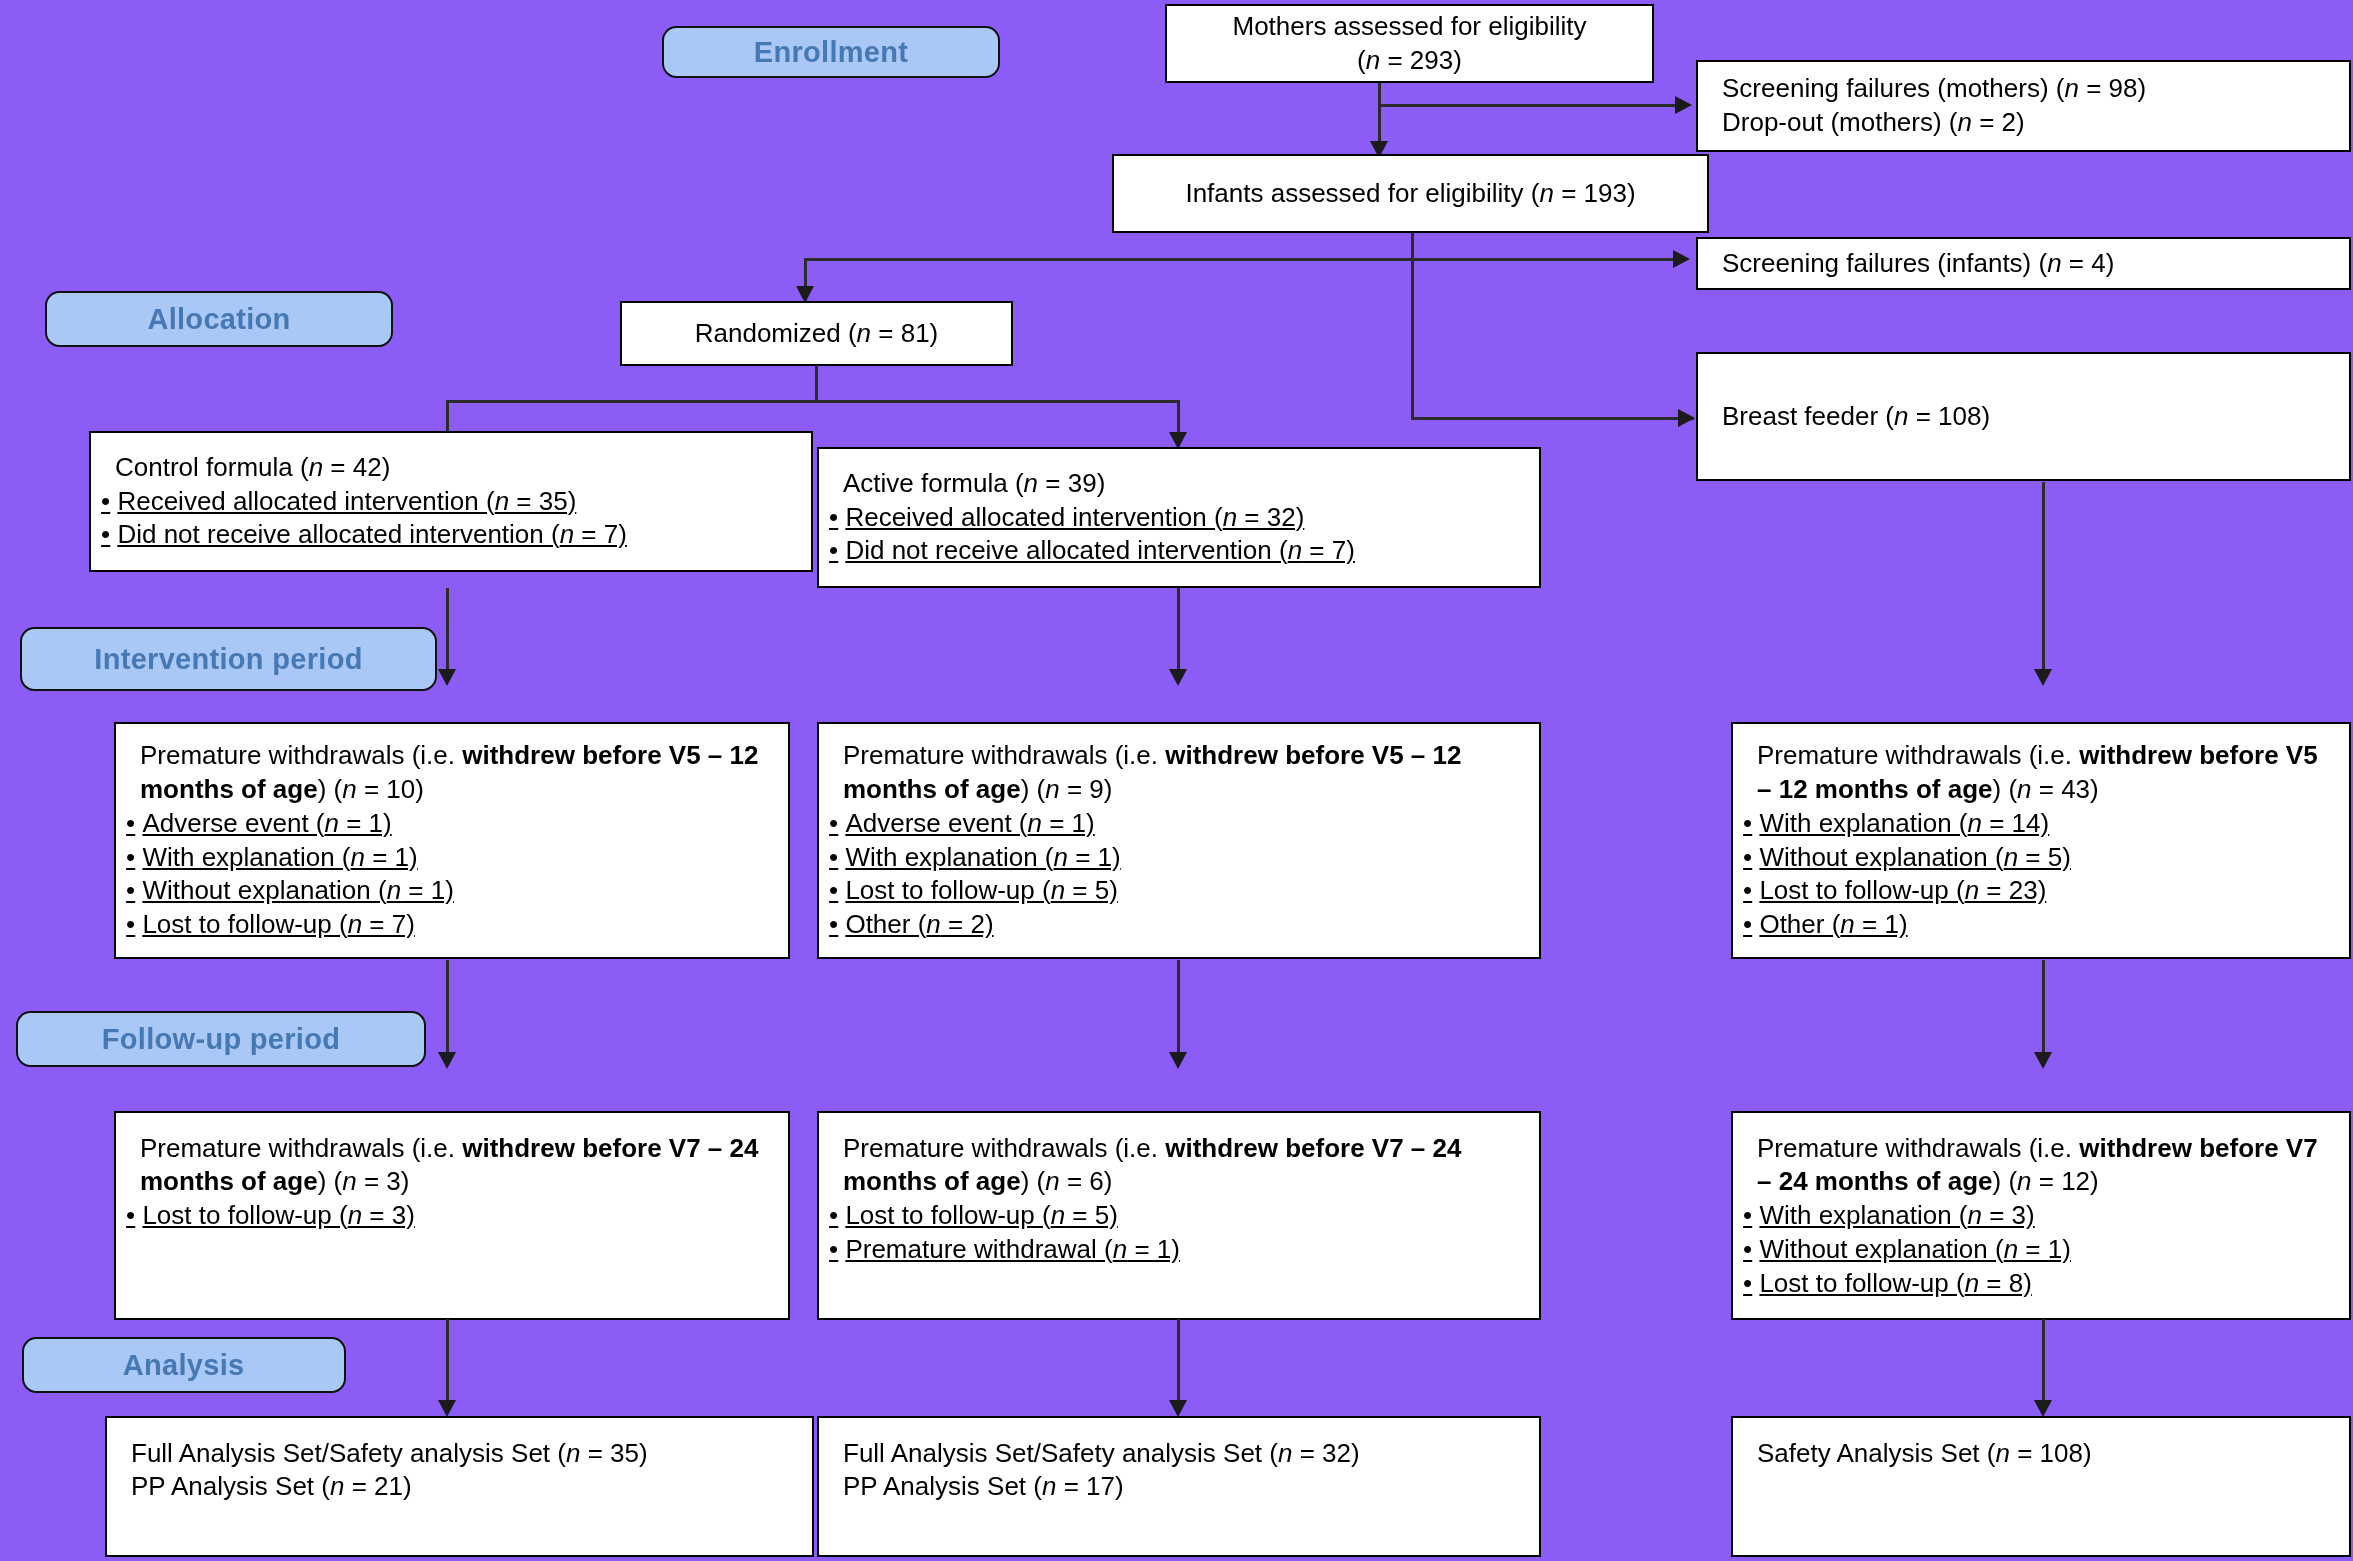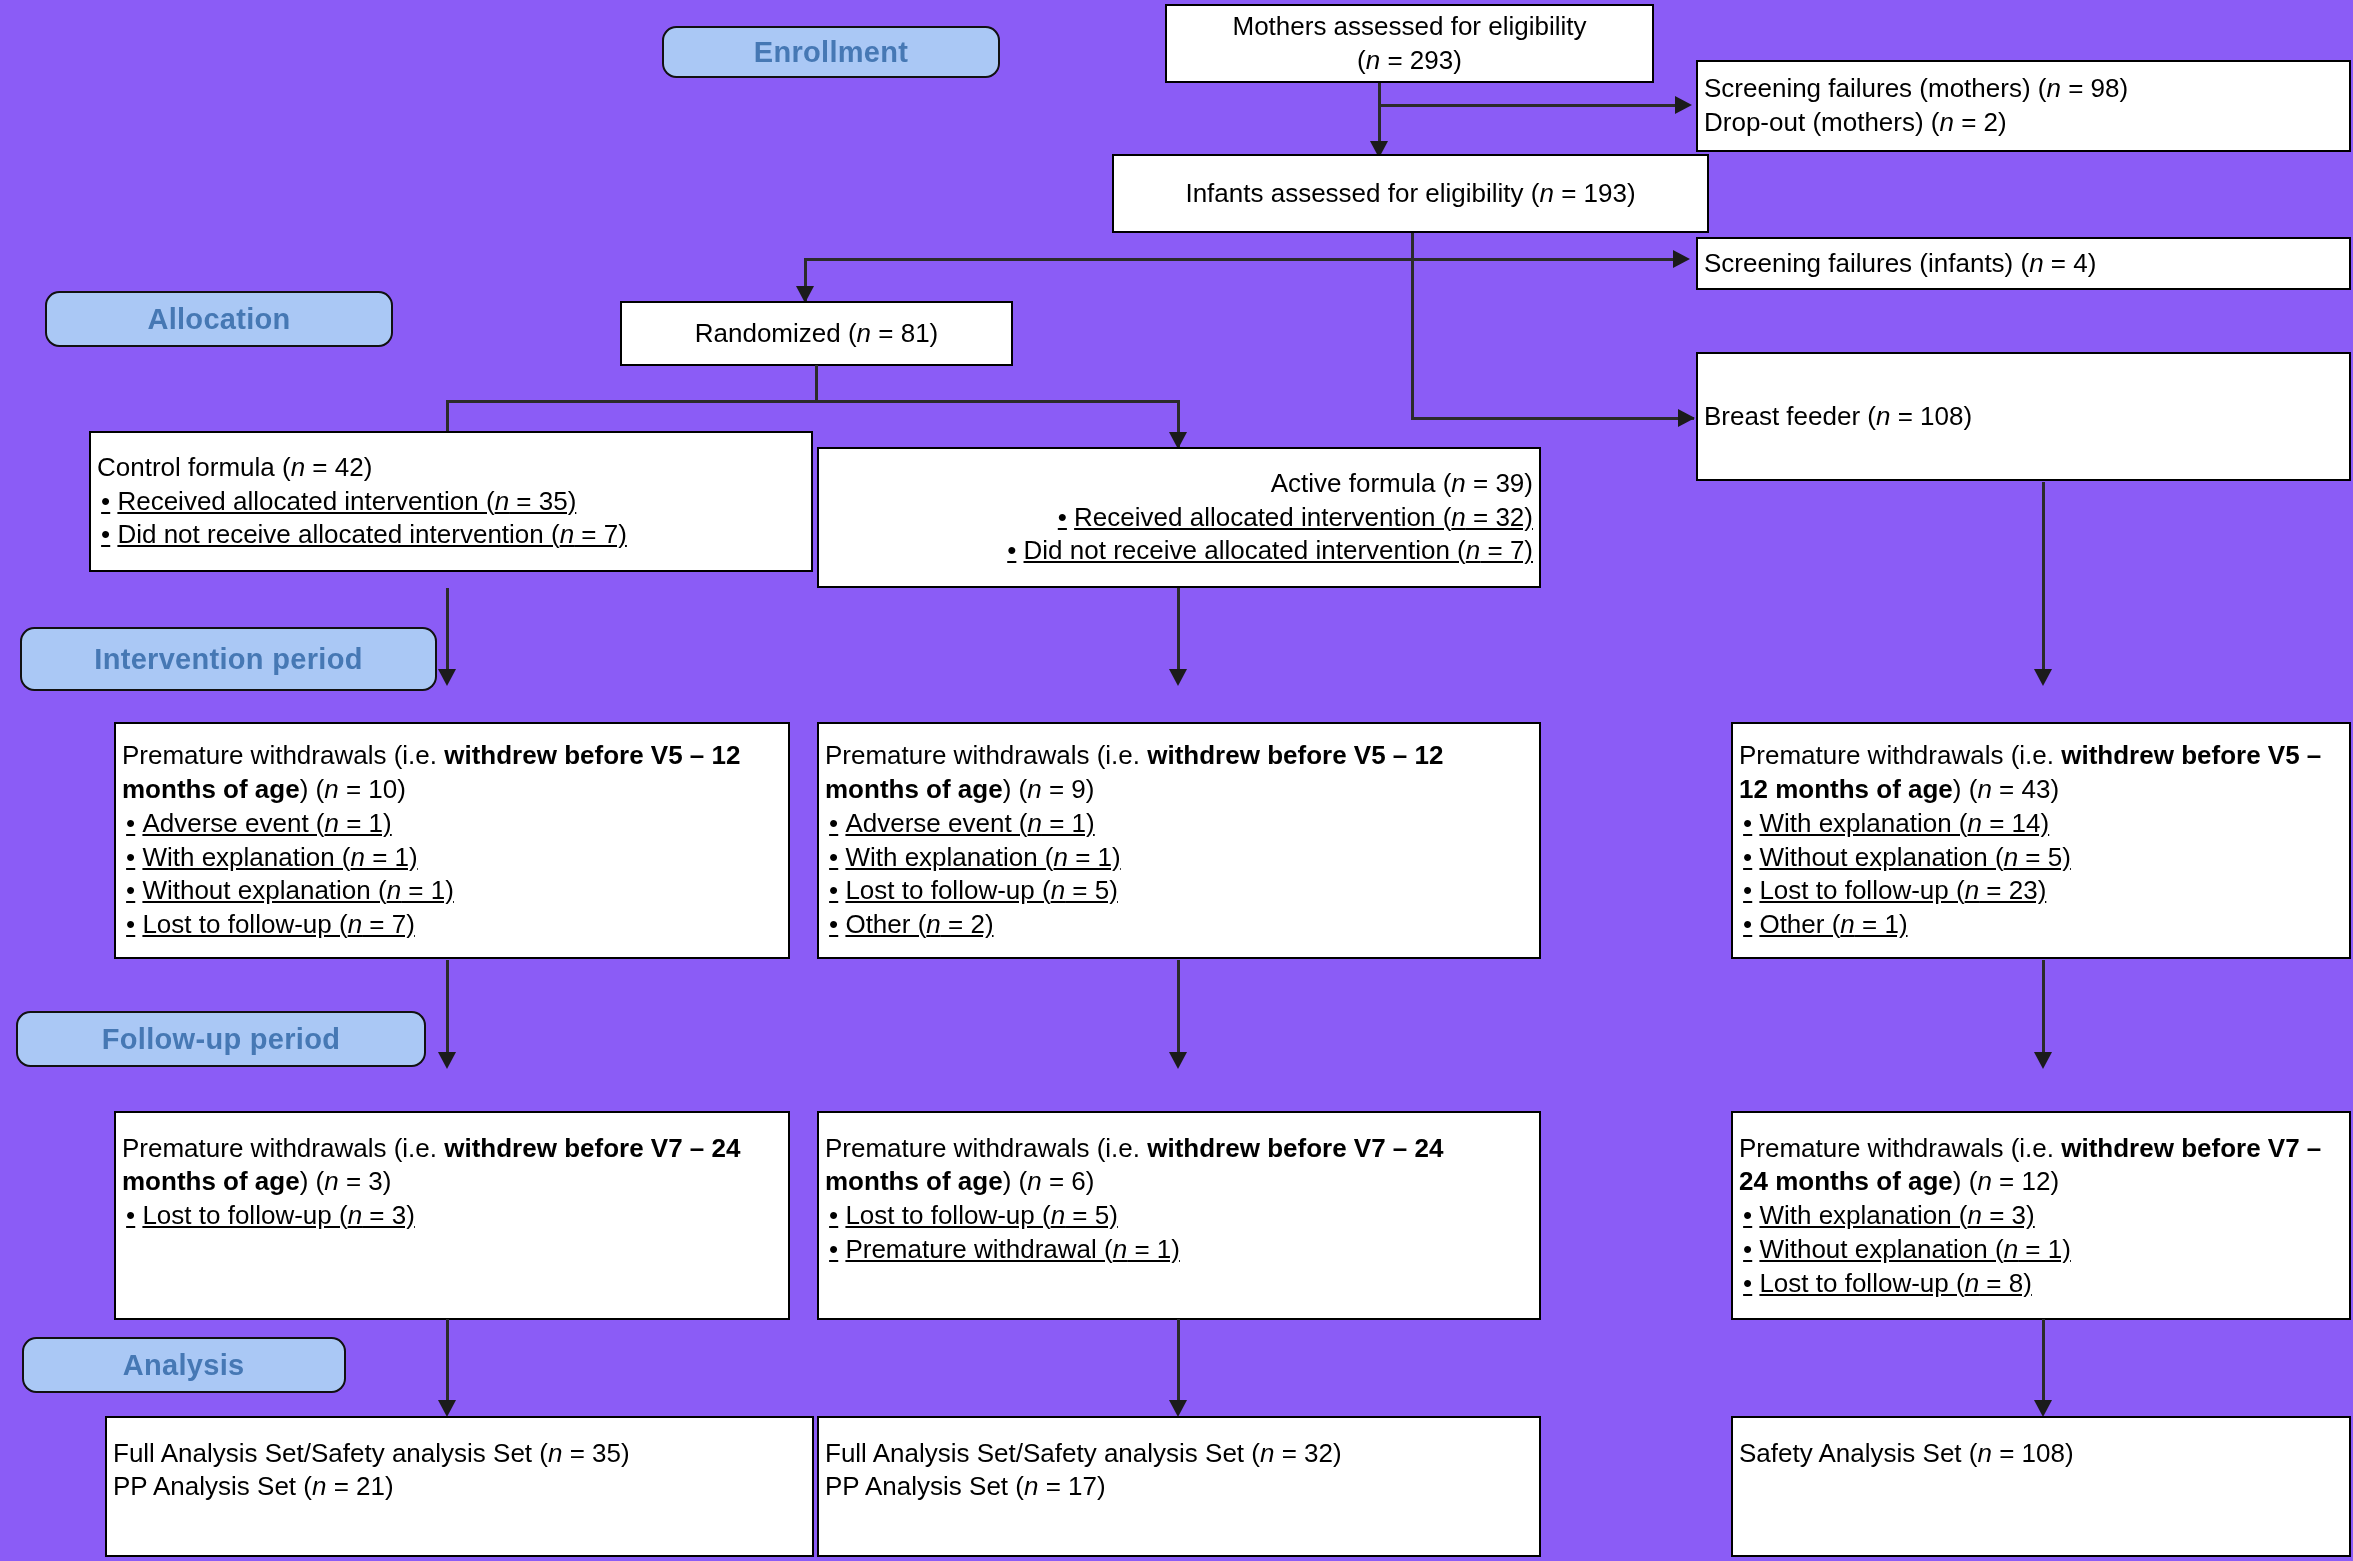--- a/index.html
+++ b/index.html
@@ -3,21 +3,21 @@
 <meta charset="utf-8">
 <title>CONSORT Flow Diagram</title>
 <style>
   html,body{margin:0;padding:0;background:#ffffff;}
   body{font-family:"Liberation Sans","DejaVu Sans",sans-serif;}
   #stage{position:relative;width:2354px;height:1562px;background:#8b5cf6;overflow:hidden;}
 
   
   .box{position:absolute;box-sizing:border-box;background:#fff;
        border:2.9px solid #000;display:flex;flex-direction:column;justify-content:center;}
-  .box .ln{font-size:26px;line-height:1.30;color:#000;padding:0 6px;white-space:nowrap;}
+  .box .ln{font-size:26px;line-height:1.30;color:#000;padding:0 24px;white-space:nowrap;}
   .box.center .ln{text-align:center;}
   .box .ln.bul{padding-left:24.5px;text-indent:-14.4px;text-decoration:underline;}
   .box .ln.bul::before{content:"\2022";margin-right:7.2px;}
 
   
   .pill{position:absolute;box-sizing:border-box;background:#aac8f5;border:2.9px solid #111;
         border-radius:14.4px;display:flex;align-items:center;justify-content:center;
         color:#4678b4;font-weight:bold;font-size:29px;letter-spacing:0.3px;}
 
   
@@ -102,21 +102,21 @@
   <div class="arw-d" style="left:438px;top:432px;"></div>
   <div class="ln-v" style="left:1177px;top:400px;height:47px;"></div>
   <div class="arw-d" style="left:1169px;top:432px;"></div>
 
   <div class="box" style="left:89px;top:431px;width:724px;height:141px;">
     <div class="ln">Control formula (<i class="ital">n</i> = 42)</div>
     <div class="ln bul">Received allocated intervention (<i class="ital">n</i> = 35)</div>
     <div class="ln bul">Did not receive allocated intervention (<i class="ital">n</i> = 7)</div>
   </div>
 
-  <div class="box" style="left:817px;top:447px;width:724px;height:141px;align-items:flex-end;">
+  <div class="box" style="left:817px;top:447px;width:724px;height:141px;">
     <div class="ln">Active formula (<i class="ital">n</i> = 39)</div>
     <div class="ln bul">Received allocated intervention (<i class="ital">n</i> = 32)</div>
     <div class="ln bul">Did not receive allocated intervention (<i class="ital">n</i> = 7)</div>
   </div>
 
   <div class="ln-v" style="left:446px;top:588px;height:91px;"></div>
   <div class="arw-d" style="left:438px;top:669px;"></div>
 
   <div class="ln-v" style="left:1177px;top:588px;height:91px;"></div>
   <div class="arw-d" style="left:1169px;top:669px;"></div>

